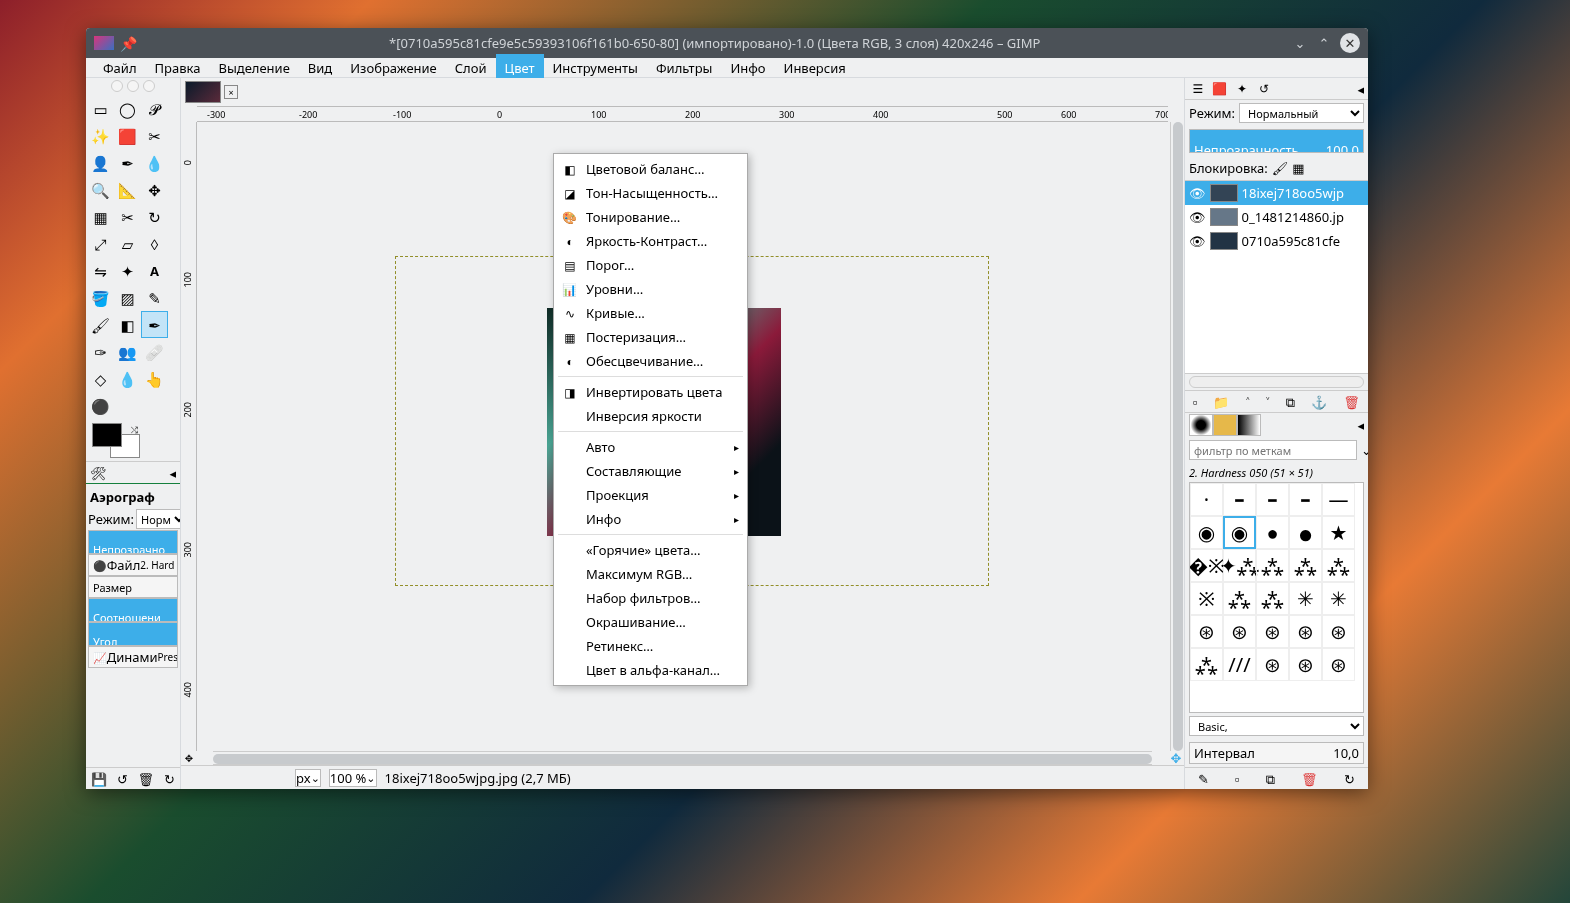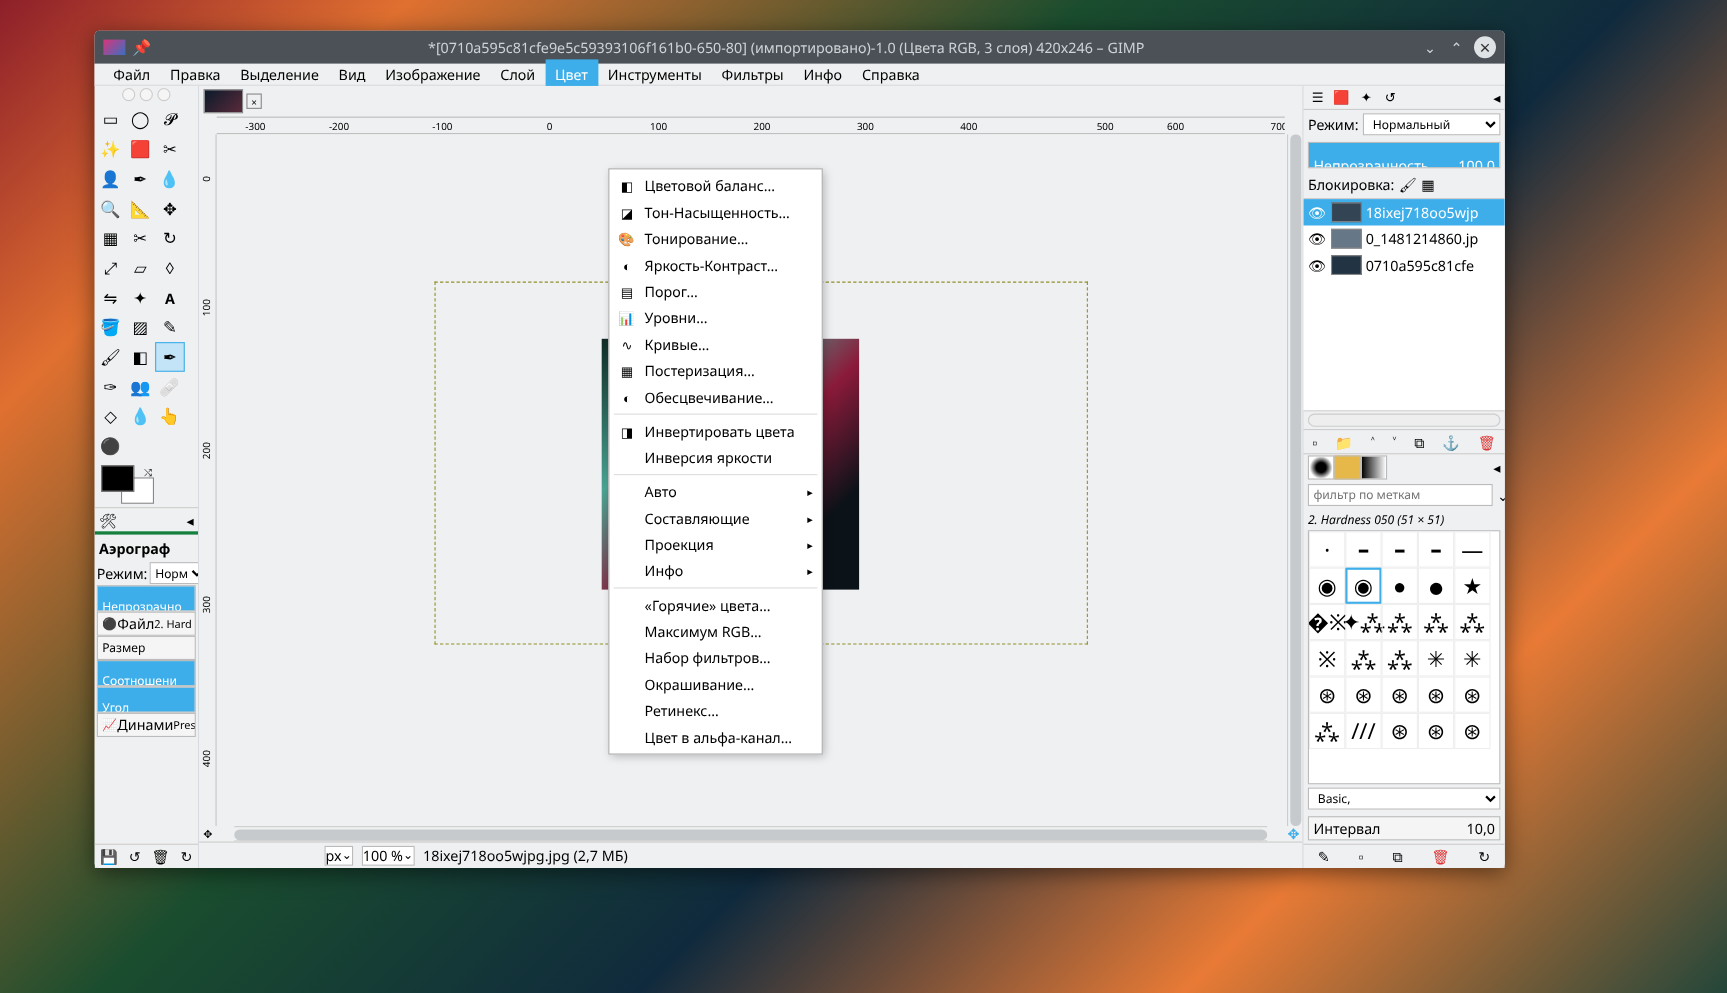--- a/index.html
+++ b/index.html
@@ -19,21 +19,21 @@
 .left-panel { width: 95px; background:#eff0f1; border-right:1px solid #d7dade; display:flex; flex-direction:column; }
 .header-strip { height:16px; display:flex; justify-content:center; align-items:center; gap:4px; }
 .header-strip .circ { width:12px; height:12px; border:1px solid #ccc; border-radius:50%; background:#f5f5f5; }
 .toolbox { display:flex; flex-wrap:wrap; padding:1px; }
 .tool { width:27px; height:27px; display:flex; align-items:center; justify-content:center; font-size:15px; cursor:pointer; }
 .tool.sel { background:#c3e4f7; border:1px solid #3daee9; }
 .color-swatch { width:48px; height:35px; position:relative; margin:3px 6px; }
 .fg-swatch { position:absolute; left:0; top:0; width:30px; height:24px; background:#000; border:1px solid #888; }
 .bg-swatch { position:absolute; right:0; bottom:0; width:30px; height:24px; background:#fff; border:1px solid #888; }
 .mini-swap { position:absolute; right:2px; top:0; font-size:9px; }
-.tool-opts { flex:1; border-top:3px solid #15803d; padding:2px; overflow:hidden; font-size:12px; }
+.tool-opts { flex:1; border-top:1px solid #15803d; padding:2px; overflow:hidden; font-size:12px; }
 .opt-title{ font-weight:bold; padding:2px; }
 .opt-row { display:flex; align-items:center; gap:2px; margin:1px 0; }
 .opt-slider { height:22px; border:1px solid #bbb; background:linear-gradient(90deg,#3daee9 100%,#fff 0); color:#fff; padding:11px 4px; font-size:11px; overflow:hidden; white-space:nowrap; }
 .opt-btn { height:22px; border:1px solid #bbb; background:#f5f5f5; padding:2px 4px; font-size:11px; display:flex; align-items:center; white-space:nowrap; overflow:hidden; }
 .bot-icons { height:22px; border-top:1px solid #ccc; display:flex; align-items:center; justify-content:space-around; }
 .center { flex:1; display:flex; flex-direction:column; background:#eff0f1; }
 .tabbar { height:28px; display:flex; align-items:center; padding-left:4px; }
 .tab-thumb { width:36px; height:22px; background:linear-gradient(135deg,#0a1a2a,#5a2a3a); border:1px solid #888; }
 .tab-x { width:14px; height:14px; border:1px solid #888; margin-left:3px; font-size:9px; display:flex; align-items:center; justify-content:center; }
 .ruler-top { height:16px; background:#eff0f1; border-top:1px solid #bbb; border-bottom:1px solid #bbb; position:relative; overflow:hidden; margin-left:16px; margin-right:16px;}
@@ -95,21 +95,21 @@
     <div class="menu-item">Файл</div>
     <div class="menu-item">Правка</div>
     <div class="menu-item">Выделение</div>
     <div class="menu-item">Вид</div>
     <div class="menu-item">Изображение</div>
     <div class="menu-item">Слой</div>
     <div class="menu-item active">Цвет</div>
     <div class="menu-item">Инструменты</div>
     <div class="menu-item">Фильтры</div>
     <div class="menu-item">Инфо</div>
-    <div class="menu-item">Справка</div>
+    <div class="menu-item">Инверсия</div>
   </div>
 
   <div class="body">
 
     <div class="left-panel">
       <div class="header-strip">
           <div class="circ"></div>
           <div class="circ"></div>
           <div class="circ"></div>
         </div>
@@ -180,21 +180,21 @@
         <span>↻</span>
       </div>
     </div>
 
     <div class="center">
       <div class="tabbar">
         <div class="tab-thumb"></div>
         <div class="tab-x">×</div>
       </div>
       <div class="ruler-top">
-        <span class="ruler-tick" style="left:26px">-300</span>
+        <span class="ruler-tick" style="left:10px">-300</span>
         <span class="ruler-tick" style="left:102px">-200</span>
         <span class="ruler-tick" style="left:196px">-100</span>
         <span class="ruler-tick" style="left:300px">0</span>
         <span class="ruler-tick" style="left:394px">100</span>
         <span class="ruler-tick" style="left:488px">200</span>
         <span class="ruler-tick" style="left:582px">300</span>
         <span class="ruler-tick" style="left:676px">400</span>
         <span class="ruler-tick" style="left:800px">500</span>
         <span class="ruler-tick" style="left:864px">600</span>
         <span class="ruler-tick" style="left:958px">700</span>

